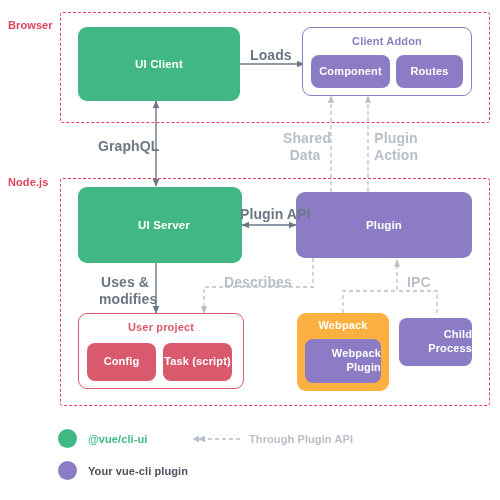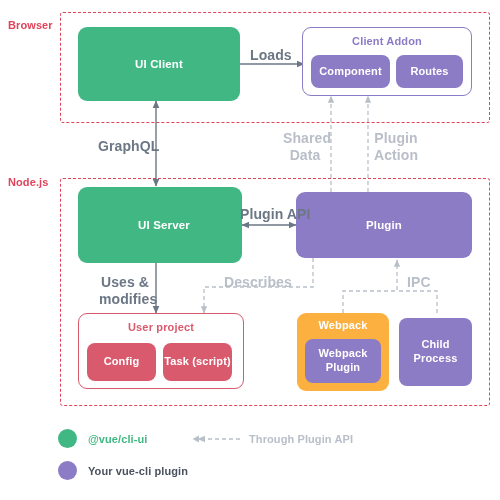--- a/index.html
+++ b/index.html
@@ -48,21 +48,21 @@
     font-weight: 700;
     letter-spacing: 0.15px;
     line-height: 1.25;
     border-radius: 9px;
   }
   .node.green  { background: #41b883; }
   .node.purple { background: #8c7bc5; }
   .node.pink   { background: #d95a6d; }
   .node.orange { background: #fbb040; }
 
-  .node.sub { border-radius: 8px; font-size: 11px; }
+  .node.sub { border-radius: 8px; font-size: 11px; text-align: right; }
 
   
   .outline {
     position: absolute;
     border-radius: 9px;
     background: #ffffff;
   }
   .outline.purple-ol { border: 1.4px solid #8c7bc5; }
   .outline.pink-ol   { border: 1.4px solid #d95a6d; }
   .outline-title {
@@ -188,21 +188,21 @@
   <div class="node pink sub" style="left:87px; top:343px; width:69px; height:38px;">Config</div>
   <div class="node pink sub" style="left:163px; top:343px; width:69px; height:38px;">Task
 (script)</div>
 
   <div class="node orange" style="left:297px; top:313px; width:92px; height:78px;">
     <div class="node-title-top">Webpack</div>
   </div>
   <div class="node purple sub" style="left:305px; top:339px; width:76px; height:44px;">Webpack
 Plugin</div>
 
-  <div class="node purple sub" style="left:399px; top:318px; width:73px; height:68px;">Child
+  <div class="node purple sub" style="left:399px; top:318px; width:73px; height:48px;">Child
 Process</div>
 
   <div class="conn-label solid" style="left:250px; top:47px;">Loads</div>
 
   <div class="conn-label solid" style="left:98px; top:138px;">GraphQL</div>
 
   <div class="conn-label dashed" style="left:283px; top:130px; text-align:center; width:44px;">Shared
 Data</div>
 
   <div class="conn-label dashed" style="left:373px; top:130px; text-align:center; width:46px;">Plugin

